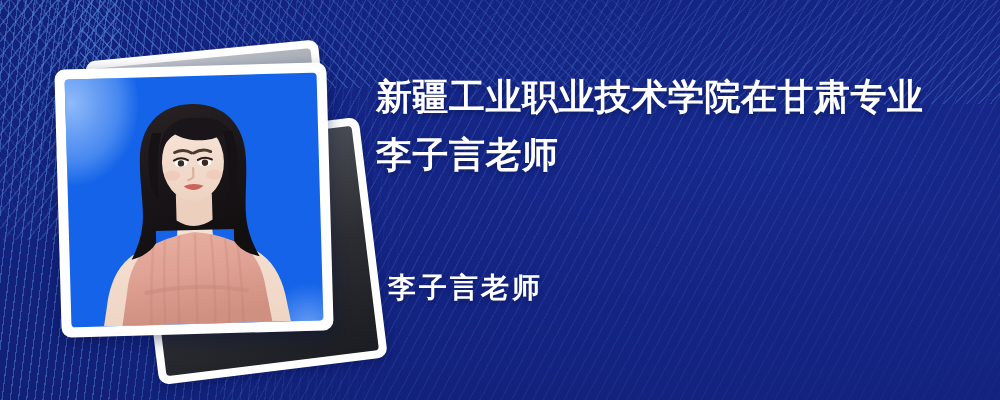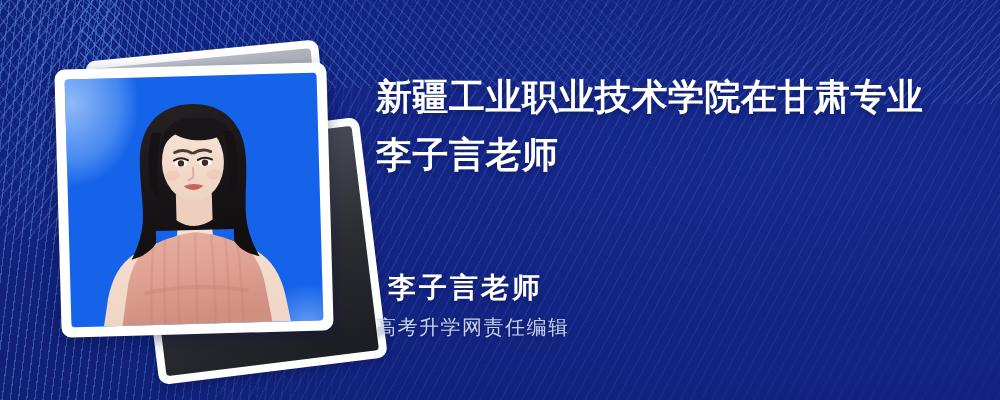--- a/index.html
+++ b/index.html
@@ -379,16 +379,15 @@
     </div>
   </div>
 
   <div class="text-block">
     <div class="title">新疆工业职业技术学院在甘肃专业</div>
     <div class="title">李子言老师</div>
   </div>
 
   <div class="byline">
     <div class="author">李子言老师</div>
-    <div class="role">高考升学网责任编辑</div>
   </div>
 
 </div>
 
 </body></html>

